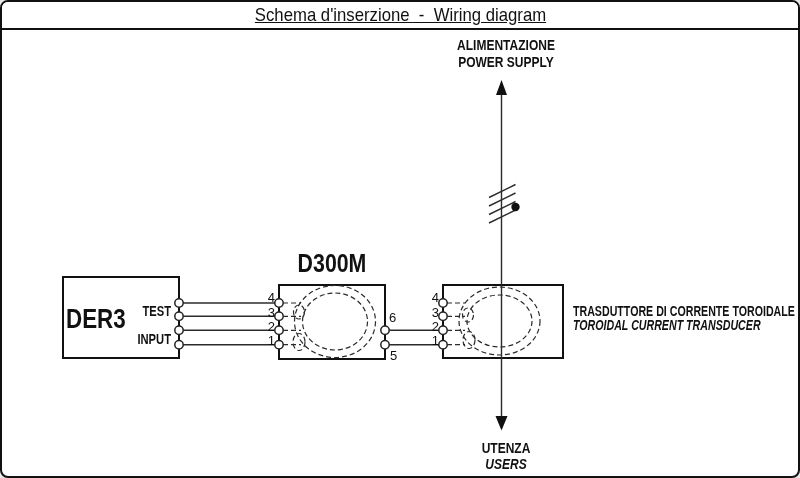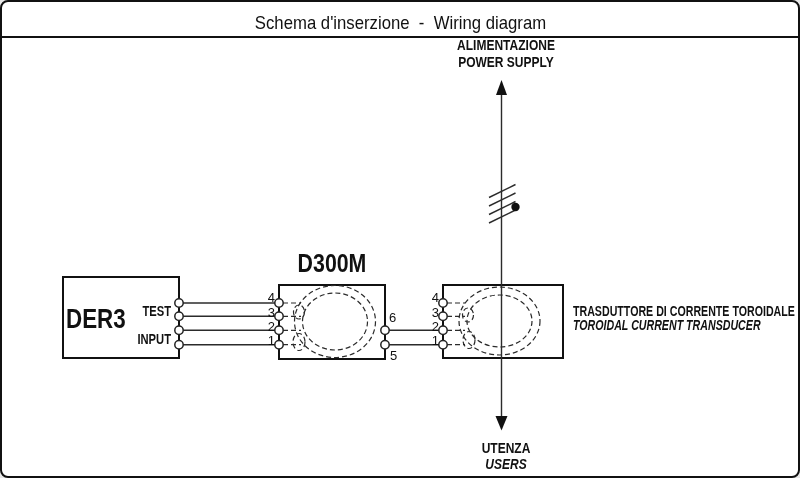--- a/index.html
+++ b/index.html
@@ -20,25 +20,26 @@
     color:var(--ink);
   }
   #diagram-svg{position:absolute;left:0;top:0;width:796px;height:474px;}
   .box{fill:var(--background);stroke:var(--ink);stroke-width:2;}
   .ln{stroke:var(--line);stroke-width:1.4;fill:none;}
   .dash{stroke:var(--line);stroke-width:1.2;fill:none;stroke-dasharray:5 3;}
   .term{fill:var(--background);stroke:#222;stroke-width:1.5;}
   .fill-ink{fill:var(--ink);stroke:none;}
 
   .title-bar{
-    position:absolute;left:0;top:8px;right:0;height:26px;
+    position:absolute;left:0;top:0;right:0;height:26px;
     border-bottom:2px solid var(--ink);
     display:flex;align-items:center;justify-content:center;
     background:var(--background);
     z-index:3;
+    text-decoration:underline;
   }
   .title{
     font-size:19px;font-weight:400;white-space:pre;
     transform:scaleX(0.88);transform-origin:50% 50%;
   }
   .lbl{position:absolute;z-index:2;}
   .b{font-weight:700;}
   .i{font-style:italic;}
   .cond-c{transform:scaleX(0.8);transform-origin:50% 0;}
   .cond-l{transform:scaleX(0.8);transform-origin:0 0;}

